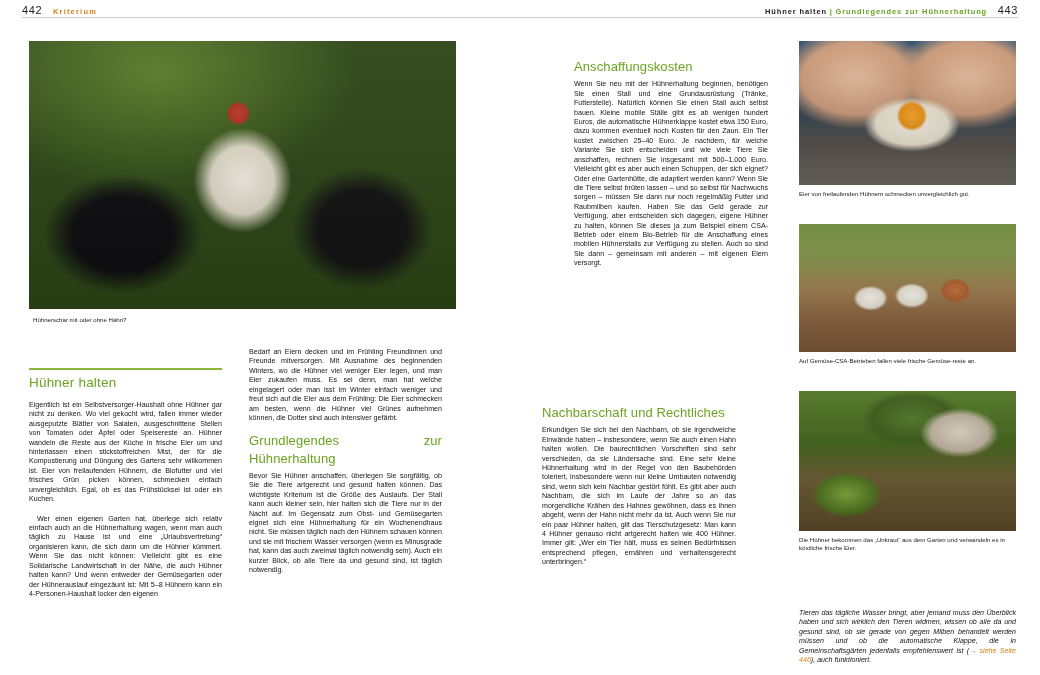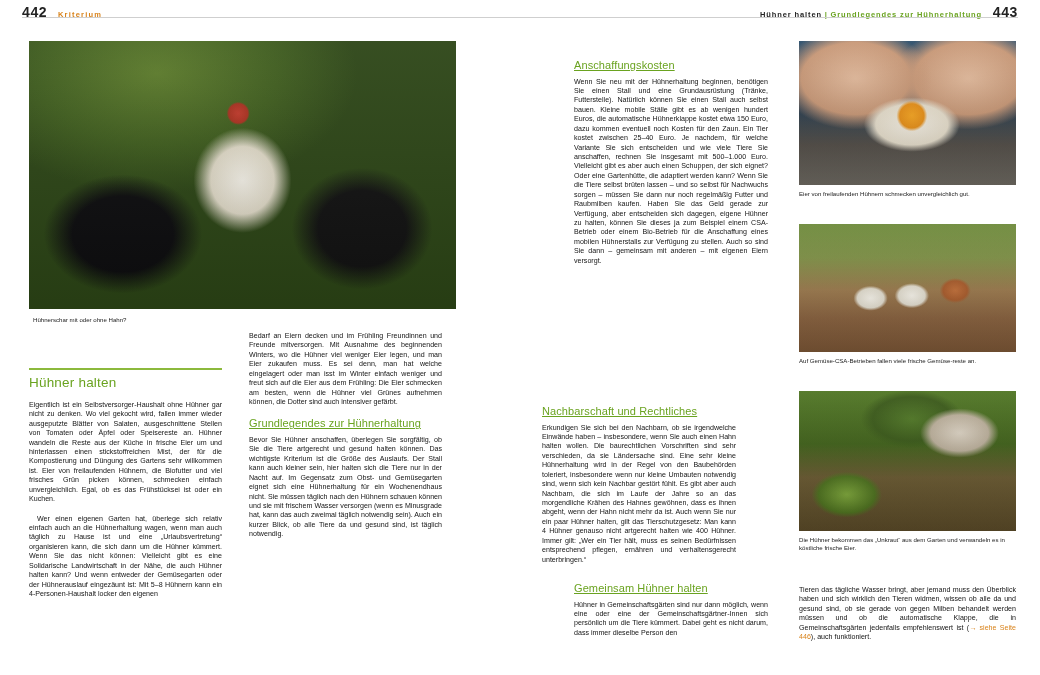--- a/index.html
+++ b/index.html
@@ -10,46 +10,46 @@
     color:#1a1a1a;
     overflow:hidden;
     position:relative;
   }
   .page{position:absolute;inset:0;}
 
   
   .head{position:absolute;top:4px;font-size:7.5px;letter-spacing:.6px;}
   .head-left{left:22px;}
   .head-right{right:22px;text-align:center;}
-  .folio{font-weight:bold;font-size:14px;color:#222;}
+  .folio{font-weight:normal;font-size:11px;color:#222;}
   .head-kicker{color:#d8821a;font-weight:bold;letter-spacing:1.2px;}
   .head-sec{color:#6aa320;font-weight:bold;letter-spacing:.9px;}
   .head-sec-dark{color:#222;font-weight:bold;letter-spacing:.9px;}
   .rule{position:absolute;left:22px;right:22px;top:17px;height:1px;background:#cfcfcf;}
 
   
   .col{position:absolute;font-size:7.1px;line-height:1.33;text-align:justify;color:#141414;}
   .col p{margin:0 0 5px 0;}
   .col p.ind{text-indent:8px;margin-top:10px;}
 
   .c1{left:29px;top:374px;width:193px;}
-  .c2{left:249px;top:332px;width:193px;}
+  .c2{left:249px;top:348px;width:193px;}
   .c3{left:574px;top:58px;width:194px;}
   .c3b{left:542px;top:404px;width:194px;}
   .c3c{left:574px;top:581px;width:194px;}
-  .c4{left:799px;top:586px;width:217px;}
+  .c4{left:799px;top:609px;width:217px;font-style:italic;}
 
   h2.sec{
     font-size:13.5px;color:#6aa320;font-weight:normal;
     margin:0 0 9px 0;letter-spacing:.2px;
     font-family:"Liberation Sans", sans-serif;
   }
   h3.sub{
-    font-size:11px;color:#6aa320;font-weight:normal;
-    margin:9px 0 5px 0;letter-spacing:.1px;text-decoration:underline;
+    font-size:13px;color:#6aa320;font-weight:normal;
+    margin:9px 0 5px 0;letter-spacing:.1px;
   }
   h3.sub.first{margin-top:0;}
   .green-underline{
     position:absolute;left:29px;top:368px;width:193px;height:2px;background:#8cb93c;
   }
   .link{color:#d8821a;}
 
   
   .ph{position:absolute;overflow:hidden;}
   .cap{position:absolute;font-size:6.1px;color:#222;line-height:1.3;}
@@ -163,22 +163,18 @@
   <div class="col c3">
     <h3 class="sub first">Anschaffungskosten</h3>
     <p>Wenn Sie neu mit der Hühnerhaltung beginnen, benötigen Sie einen Stall und eine Grundausrüstung (Tränke, Futterstelle). Natürlich können Sie einen Stall auch selbst bauen. Kleine mobile Ställe gibt es ab wenigen hundert Euros, die automatische Hühnerklappe kostet etwa 150 Euro, dazu kommen eventuell noch Kosten für den Zaun. Ein Tier kostet zwischen 25–40 Euro. Je nachdem, für welche Variante Sie sich entscheiden und wie viele Tiere Sie anschaffen, rechnen Sie insgesamt mit 500–1.000 Euro. Vielleicht gibt es aber auch einen Schuppen, der sich eignet? Oder eine Gartenhütte, die adaptiert werden kann? Wenn Sie die Tiere selbst brüten lassen – und so selbst für Nachwuchs sorgen – müssen Sie dann nur noch regelmäßig Futter und Raubmilben kaufen. Haben Sie das Geld gerade zur Verfügung, aber entscheiden sich dagegen, eigene Hühner zu halten, können Sie dieses ja zum Beispiel einem CSA-Betrieb oder einem Bio-Betrieb für die Anschaffung eines mobilen Hühnerstalls zur Verfügung zu stellen. Auch so sind Sie dann – gemeinsam mit anderen – mit eigenen Eiern versorgt.</p>
   </div>
 
   <div class="col c3b">
     <h3 class="sub first">Nachbarschaft und Rechtliches</h3>
     <p>Erkundigen Sie sich bei den Nachbarn, ob sie irgendwelche Einwände haben – insbesondere, wenn Sie auch einen Hahn halten wollen. Die baurechtlichen Vorschriften sind sehr verschieden, da sie Ländersache sind. Eine sehr kleine Hühnerhaltung wird in der Regel von den Baubehörden toleriert, insbesondere wenn nur kleine Umbauten notwendig sind, wenn sich kein Nachbar gestört fühlt. Es gibt aber auch Nachbarn, die sich im Laufe der Jahre so an das morgendliche Krähen des Hahnes gewöhnen, dass es ihnen abgeht, wenn der Hahn nicht mehr da ist. Auch wenn Sie nur ein paar Hühner halten, gilt das Tierschutzgesetz: Man kann 4 Hühner genauso nicht artgerecht halten wie 400 Hühner. Immer gilt: „Wer ein Tier hält, muss es seinen Bedürfnissen entsprechend pflegen, ernähren und verhaltensgerecht unterbringen.“</p>
   </div>
 
-  <div class="col c3c">
-    <h3 class="sub first">Gemeinsam Hühner halten</h3>
-    <p>Hühner in Gemeinschaftsgärten sind nur dann möglich, wenn eine oder eine der Gemeinschaftsgärtner-Innen sich persönlich um die Tiere kümmert. Dabei geht es nicht darum, dass immer dieselbe Person den</p>
-  </div>
 
   <div class="col c4">
     <p><span>Tieren das tägliche Wasser bringt, aber jemand muss den Überblick haben und sich wirklich den Tieren widmen, wissen ob alle da und gesund sind, ob sie gerade von gegen Milben behandelt werden müssen und ob die automatische Klappe, die in Gemeinschaftsgärten jedenfalls empfehlenswert ist (</span><span class="link">→ siehe Seite 446</span><span>), auch funktioniert.</span></p>
   </div>
 
 </div>
 
 </body></html>

